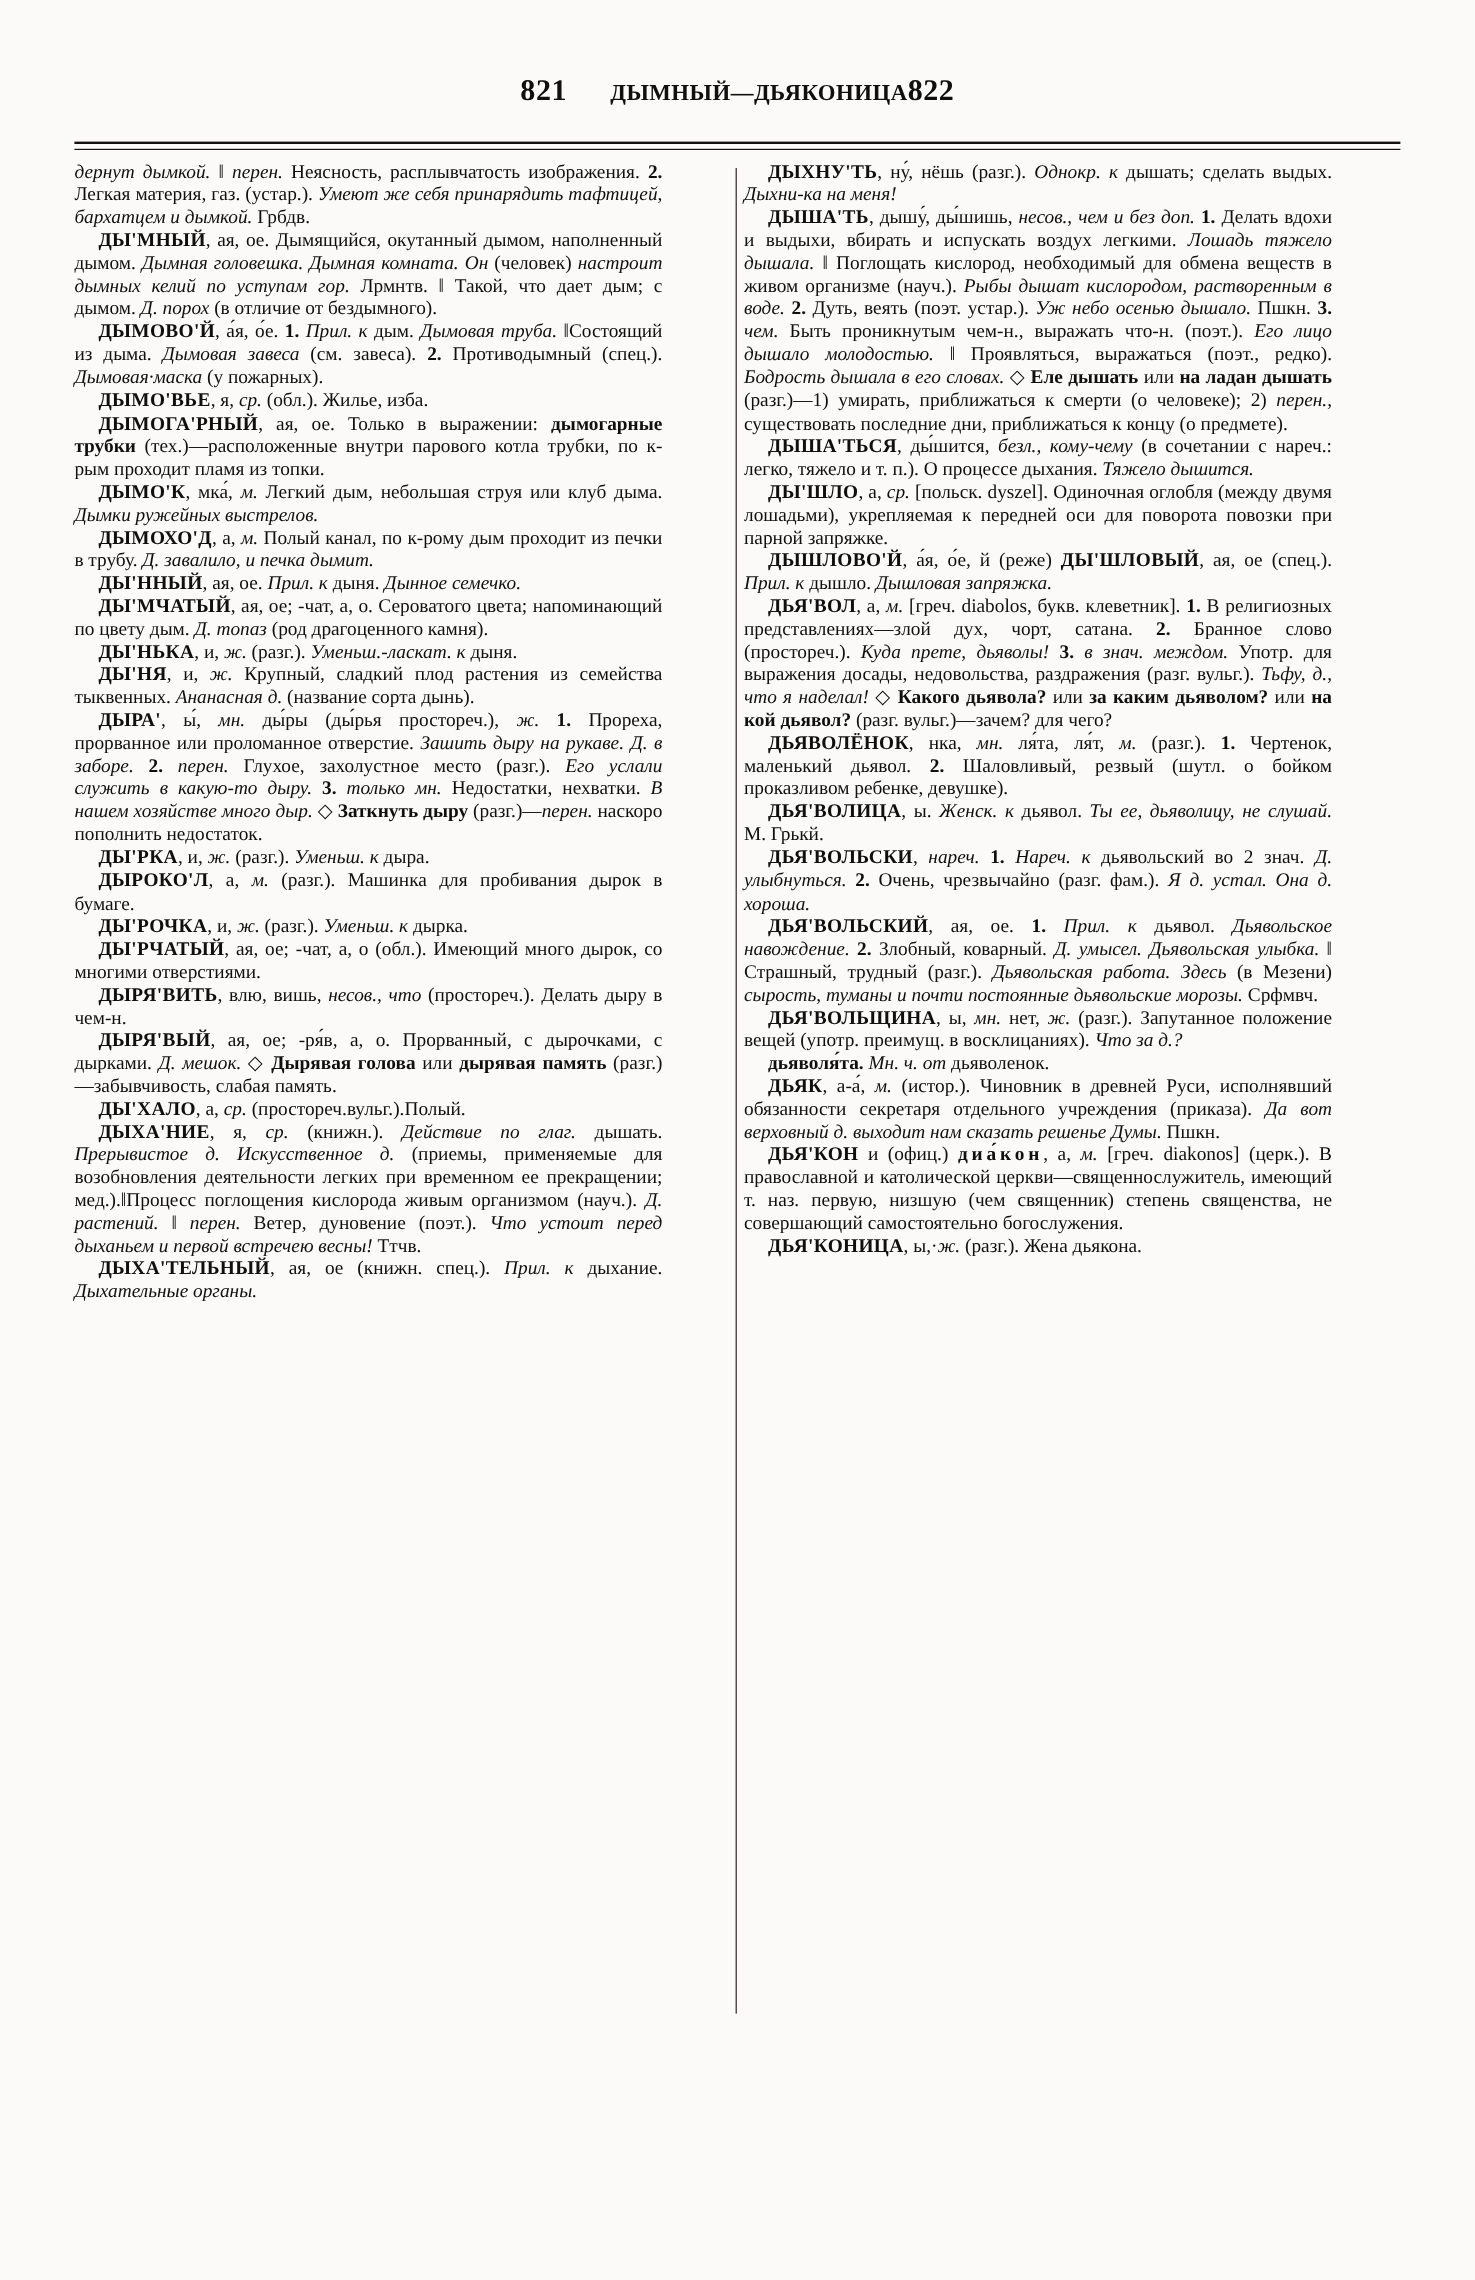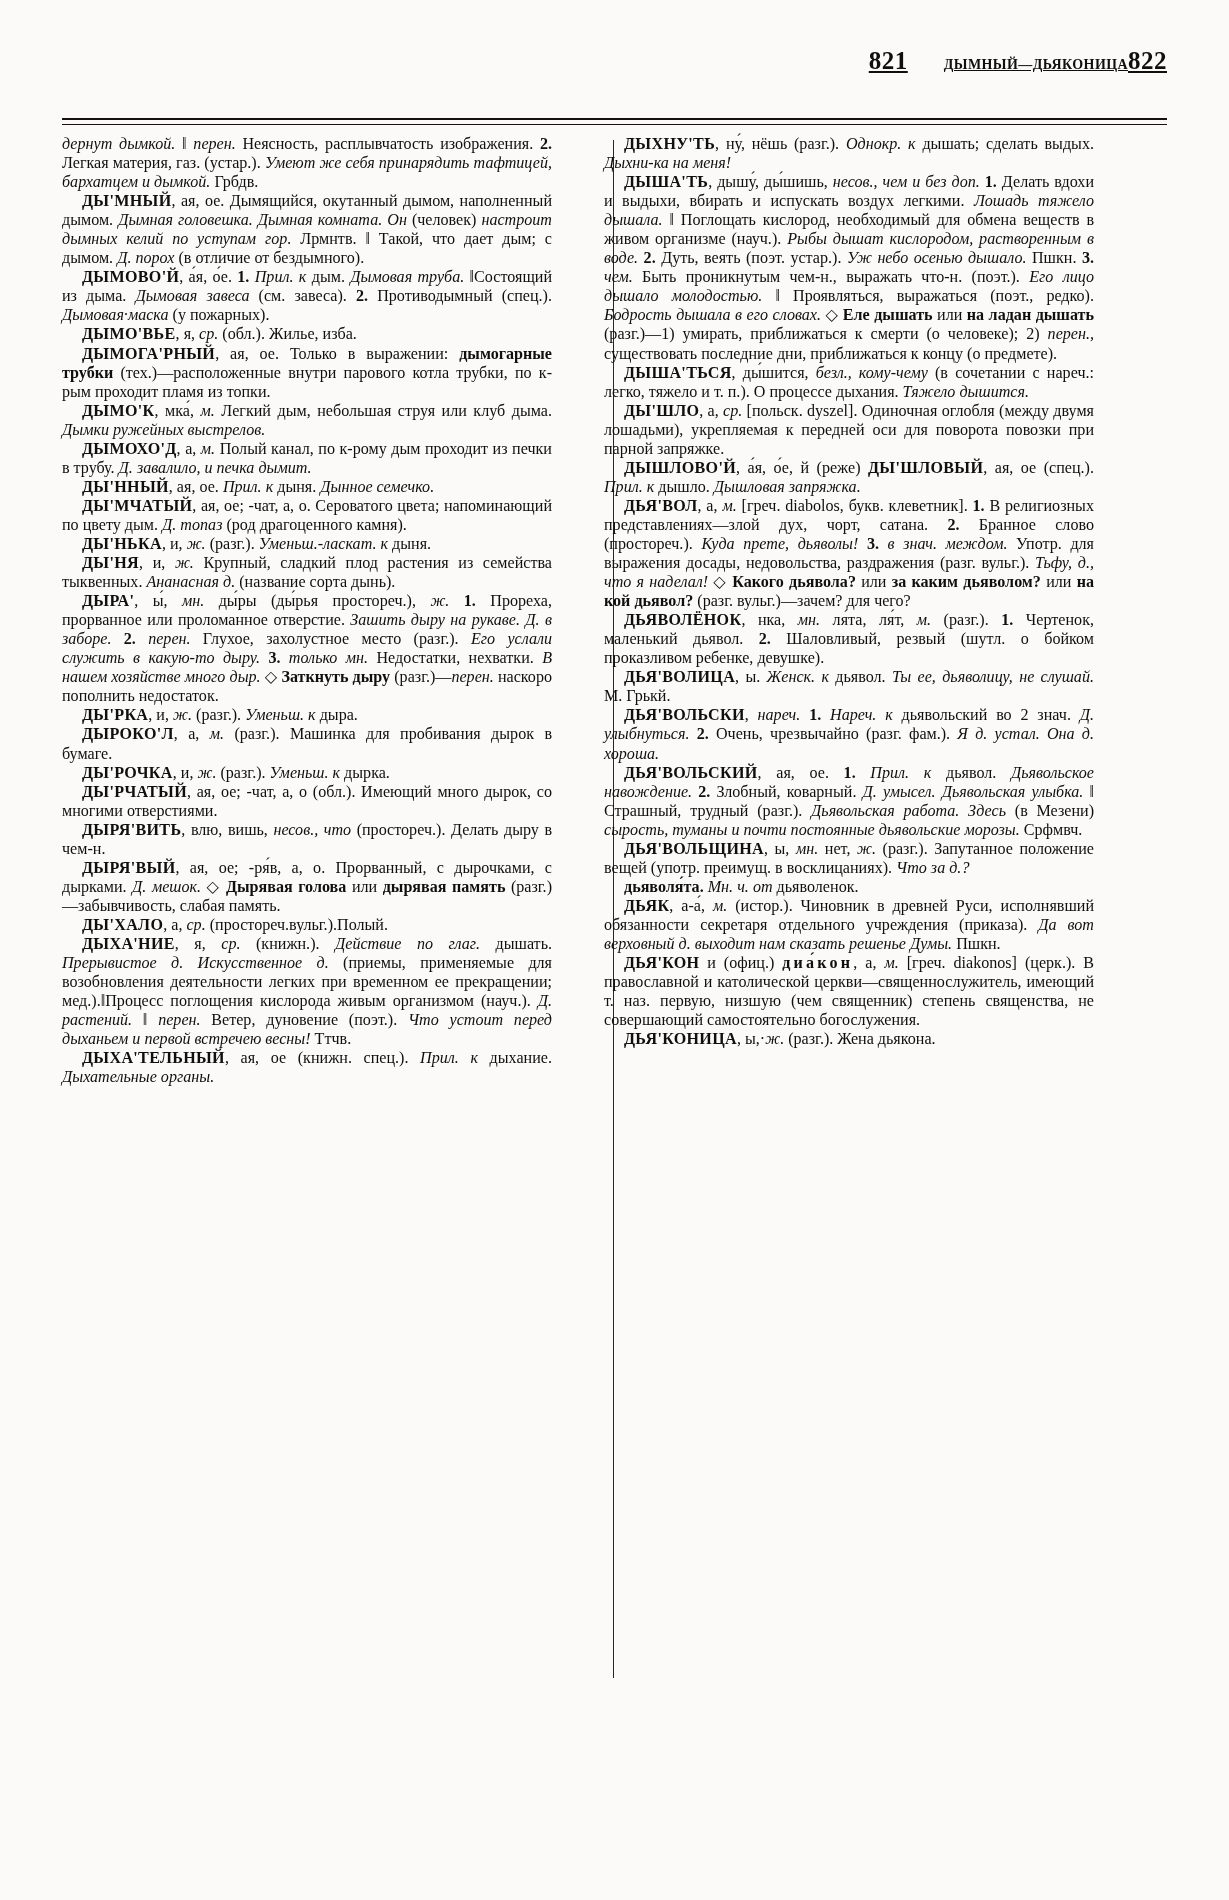--- a/index.html
+++ b/index.html
@@ -14,37 +14,36 @@
     height: 1900px;
     background: #fbfaf9;
     font-family: "Liberation Serif", "DejaVu Serif", serif;
     color: #100e0e;
     box-sizing: border-box;
     overflow: hidden;
   }
   
   .running-head {
     position: absolute;
-    top: 47px;
+    top: 62px;
     left: 62px;
     right: 62px;
     height: 30px;
     display: flex;
     align-items: baseline;
-    justify-content: flex-end;
-    text-decoration: underline;
+    justify-content: center;
   }
   .folio {
     font-weight: bold;
     font-size: 25px;
     letter-spacing: 0.5px;
   }
   .head-title {
     font-weight: bold;
-    font-size: 14px;
+    font-size: 19px;
     letter-spacing: 0.4px;
     margin-left: 36px;
   }
   
   .rule-top {
     position: absolute;
     left: 62px;
     right: 62px;
     top: 118px;
     height: 4px;
@@ -59,21 +58,21 @@
     height: 1538px;
     border-left: 1px solid #2b2623;
   }
   
   .columns {
     position: absolute;
     top: 134px;
     left: 62px;
     right: 62px;
     display: flex;
-    gap: 0;
+    gap: 16px;
   }
   .col {
     width: 490px;
     font-size: 16.1px;
     line-height: 19.05px;
     text-align: justify;
     text-justify: inter-word;
     hyphens: manual;
   }
   .col.left { padding-right: 18px; }

